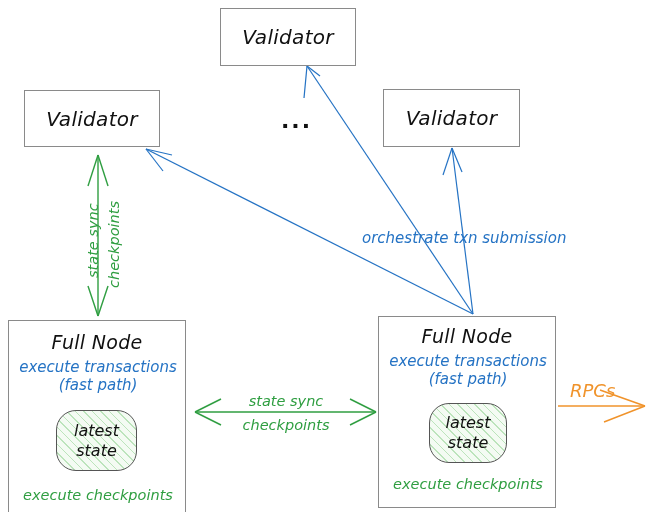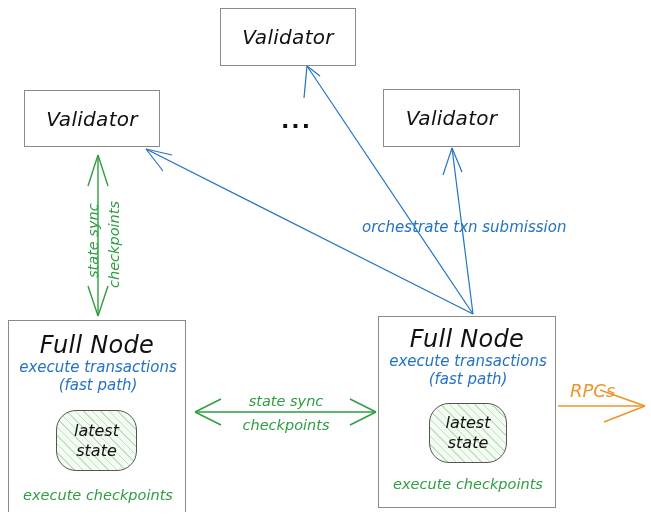--- a/index.html
+++ b/index.html
@@ -36,21 +36,21 @@
     text-align: center;
     color: #111111;
     font-style: italic;
     font-family: "DejaVu Sans", sans-serif;
   }
   .validator-title {
     font-size: 20px;
     letter-spacing: 0.3px;
   }
   .fullnode-title {
-    font-size: 24px;
+    font-size: 19px;
     letter-spacing: 0.3px;
   }
   .blue-text {
     position: absolute;
     color: #2573c4;
     font-size: 15px;
     text-align: center;
     font-style: italic;
     line-height: 1.25;
     font-family: "DejaVu Sans", sans-serif;
@@ -170,21 +170,21 @@
 
   <div class="node-box" style="left:383px; top:89px; width:137px; height:58px;">
     <div class="node-title validator-title" style="top:16px;">Validator</div>
   </div>
 
   <div class="ellipsis" style="left:281px; top:108px;">...</div>
 
   <div class="vert-label" style="left:84px; top:278px;">state sync</div>
   <div class="vert-label" style="left:105px; top:288px;">checkpoints</div>
 
-  <div class="blue-text" style="left:362px; top:218px; width:220px; text-align:left;">orchestrate txn submission</div>
+  <div class="blue-text" style="left:362px; top:229px; width:220px; text-align:left;">orchestrate txn submission</div>
 
   <div class="node-box" style="left:8px; top:320px; width:178px; height:198px;">
     <div class="node-title fullnode-title" style="top:10px;">Full Node</div>
     <div class="blue-text" style="left:0; top:37px; width:178px;">execute transactions</div>
     <div class="blue-text" style="left:0; top:55px; width:178px;">(fast path)</div>
 
     <div class="state-box" style="left:47px; top:89px; width:81px; height:61px;">
       <div class="state-label" style="top:10px;">latest</div>
       <div class="state-label" style="top:30px;">state</div>
     </div>

